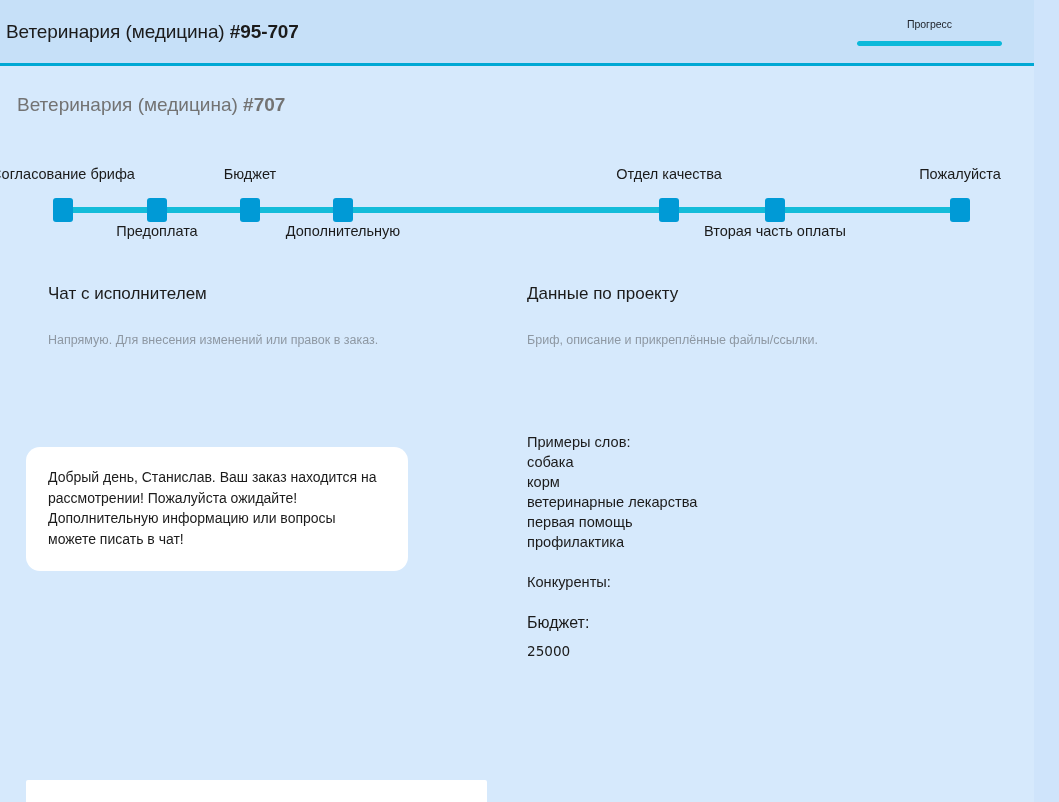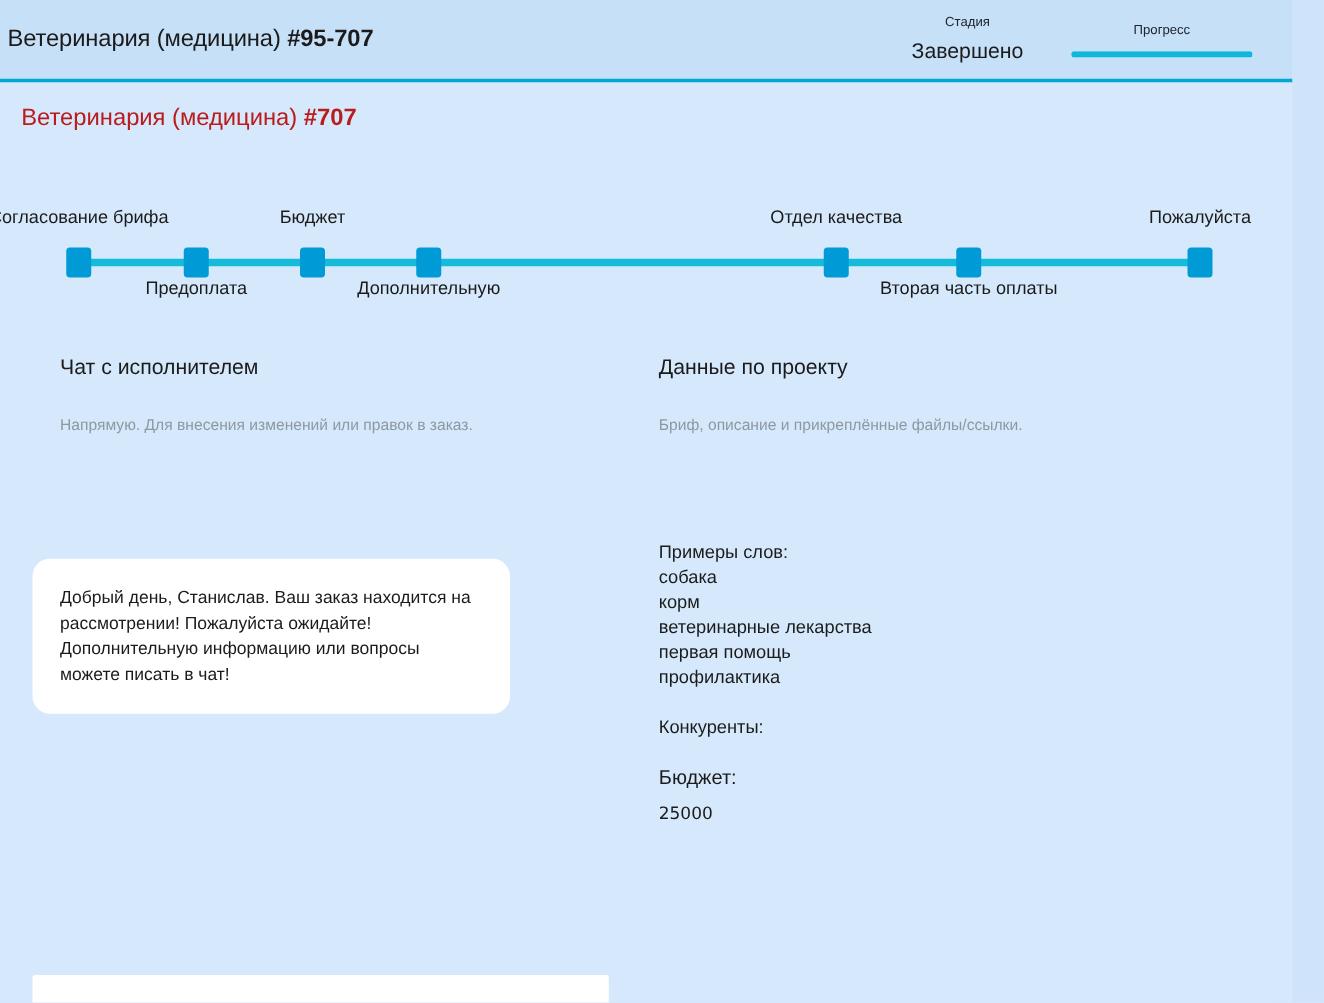--- a/index.html
+++ b/index.html
@@ -98,24 +98,24 @@
     position: absolute;
     top: 66px; left: 0;
     width: 1034px;
     height: 736px;
     background: #d6e9fc;
   }
 
   #page-title {
     position: absolute;
     left: 17px;
-    top: 18px;
+    top: 28px;
     font-size: 19px;
     font-weight: 400;
-    color: #b91c1c;
+    color: #737373;
     white-space: nowrap;
   }
   #page-title b { font-weight: 700; }
 
   
   #stepper {
     position: absolute;
     left: 0;
     top: 94px;
     width: 1034px;
@@ -256,24 +256,20 @@
 </style>
 </head>
 <body>
 
 <div id="page">
 
   <div id="header">
 
     <div id="header-title"><span>Ветеринария (медицина) </span><b>#95-707</b></div>
 
-    <div id="stage-block">
-      <div id="stage-label">Стадия</div>
-      <div id="stage-value">Завершено</div>
-    </div>
 
     <div id="progress-block">
       <div id="progress-label">Прогресс</div>
       <div id="progress-track">
         <div id="progress-fill" style="width: 100%;"></div>
       </div>
     </div>
 
   </div>
 

